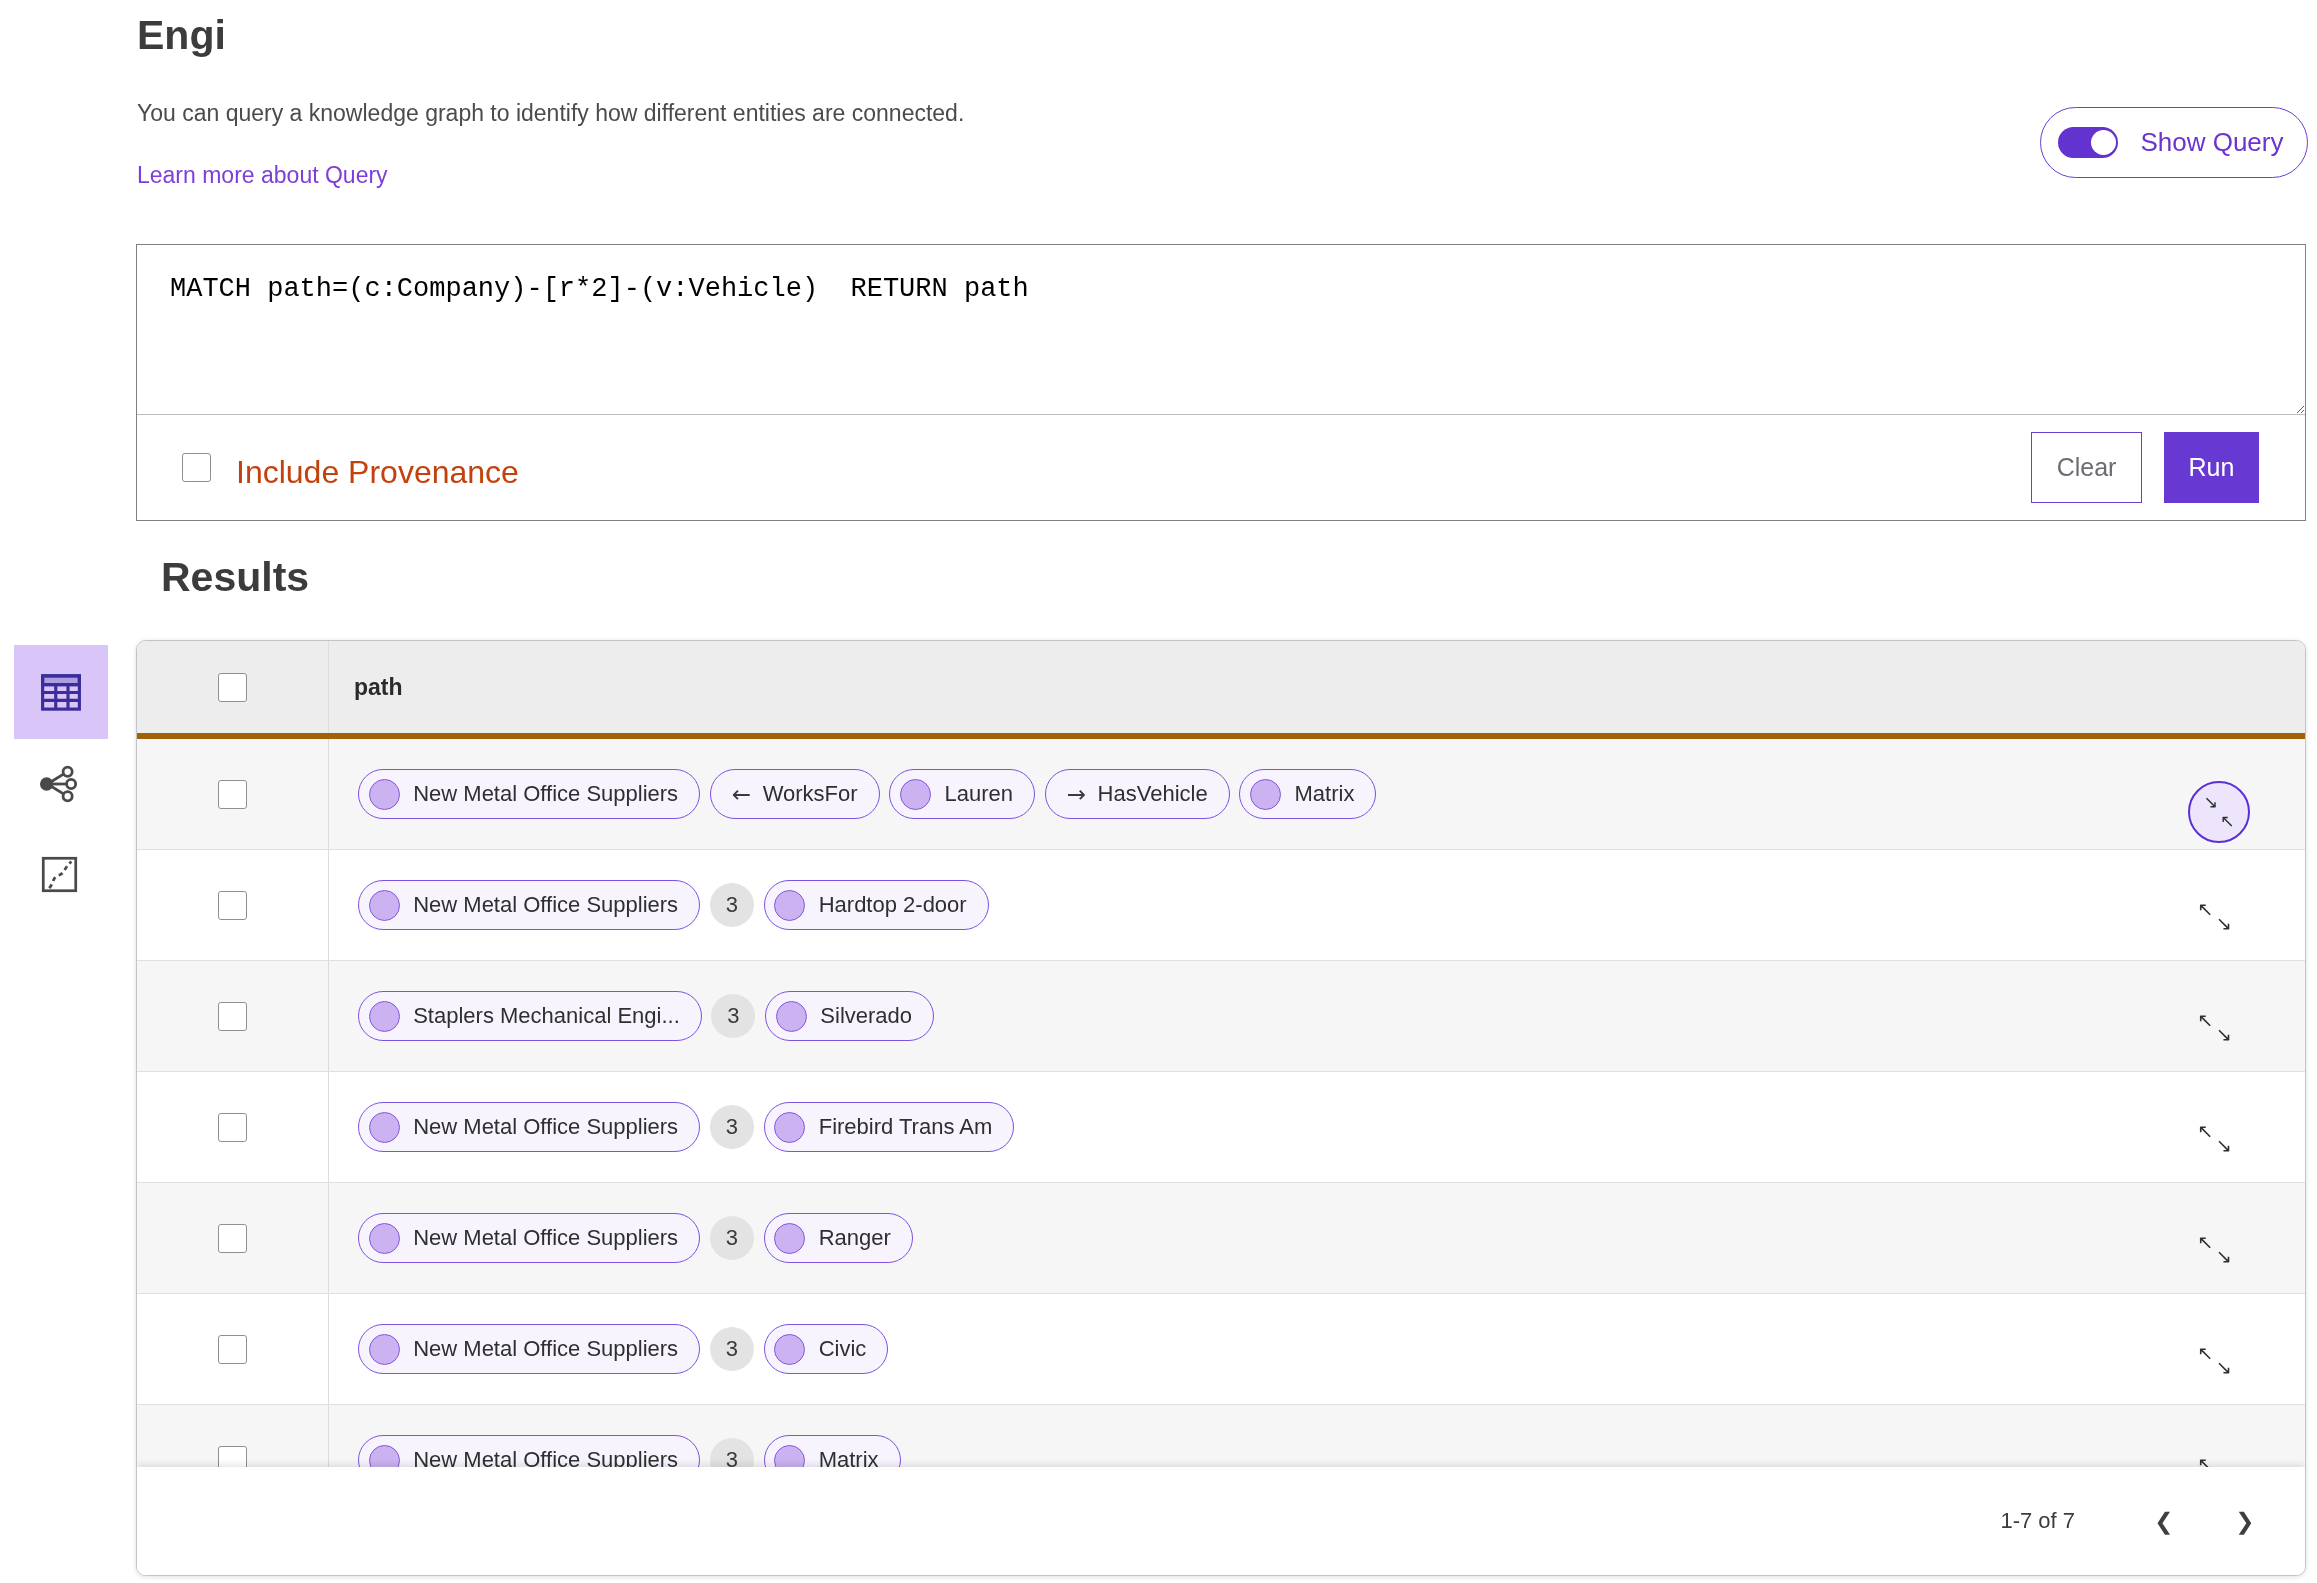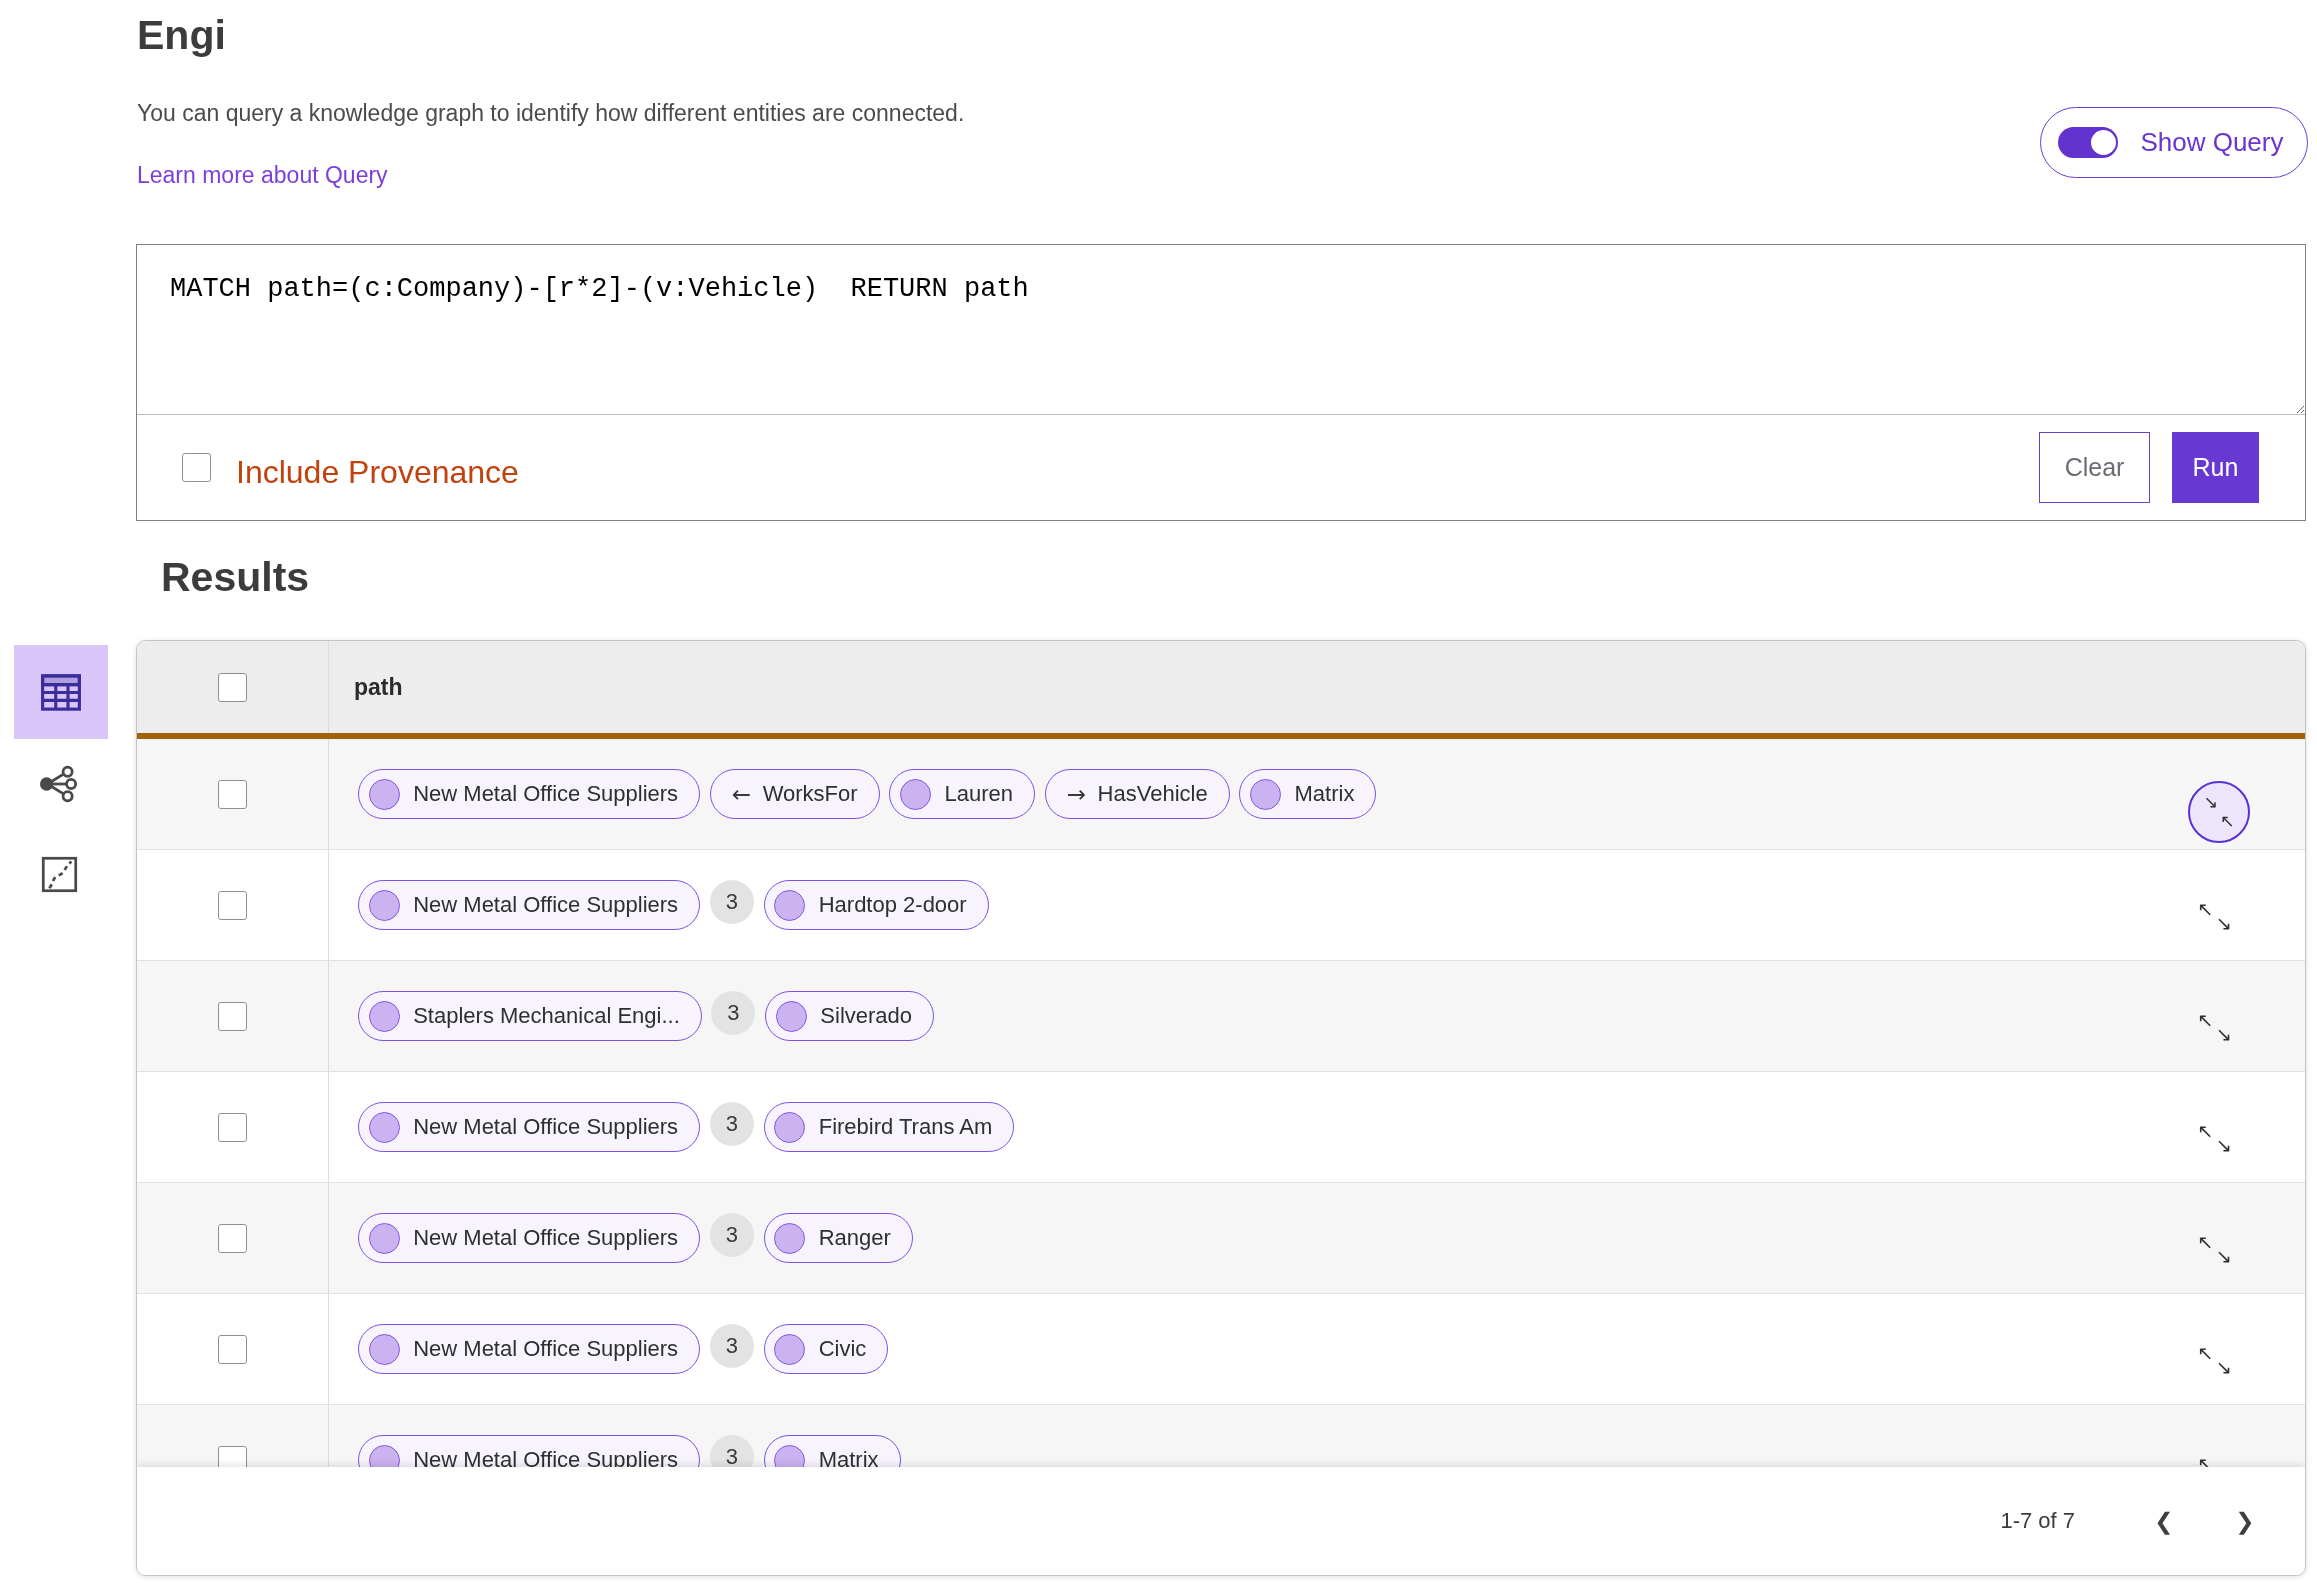--- a/index.html
+++ b/index.html
@@ -37,21 +37,21 @@
   .query-footer { position:absolute; left:0; right:0; bottom:0; height:105px; display:flex; align-items:center; }
   .checkbox {
     display:inline-block; width:29px; height:29px; border:1.9px solid #8f8f8f;
     border-radius:2.9px; background:#fff; cursor:pointer; flex:0 0 auto;
   }
   .prov-check { margin-left:45px; }
   .prov-label { margin-left:25px; font-size:32px; color:#c2410c;margin-top:9px; }
   .btns { margin-left:auto; display:flex; gap:22px; padding-right:46px; }
   .btn { height:71px; display:flex; align-items:center; justify-content:center; font-size:25px; cursor:pointer; }
   .btn-clear { width:111px; border:1.9px solid #6b3fd0; background:#fff; color:#6b6b74; }
-  .btn-run   { width:87px;  border:none; background:#6839d2; color:#ffffff; }
+  .btn-run   { width:95px;  border:none; background:#6839d2; color:#ffffff; }
 
   
   .results-title { position:absolute; left:137px; top:554px; font-size:41px; font-weight:700; color:#3c3c3c;margin-left:24px; }
 
   
   .rail-item { position:absolute; display:flex; align-items:center; justify-content:center; cursor:pointer; }
   .rail-table { left:13.5px; top:645px; width:94px; height:94px; background:#d9c5f8; }
   .rail-graph { left:37px; top:763px; width:42px; height:42px; }
   .rail-map   { left:39px; top:854px; width:41px; height:41px; }
 
@@ -61,21 +61,21 @@
     border:1px solid #c4c4c4; border-radius:9.7px; overflow:hidden; background:#fff;
     box-shadow:0 1px 4.8px rgba(0,0,0,0.13);
   }
   .thead { height:98px; background:#ededed; border-bottom:6px solid #a16207; display:flex; align-items:center; }
   .check-cell { width:192px; align-self:stretch; display:flex; align-items:center; justify-content:center;
                 border-right:1px solid #dcdcdc; flex:0 0 auto; }
   .col-path { padding-left:25px; font-size:23px; font-weight:700; color:#2b2b2b; }
 
   .trow { height:111px; display:flex; align-items:center; border-bottom:1px solid #e0e0e0; position:relative; background:#fff; }
   .trow.alt { background:#f6f6f6; }
-  .path-cell { display:flex; gap:9.7px; padding-left:29px; flex:1 1 auto; min-width:0; }
+  .path-cell { display:flex; align-items:center; gap:9.7px; padding-left:29px; flex:1 1 auto; min-width:0; }
 
   .pill {
     display:inline-flex; align-items:center; height:50px; border:1.9px solid #7e52e0;
     border-radius:27px; background:#f7f4fe; padding:0 21px 0 9.7px; gap:13.5px;
     font-size:22px; color:#2f2f2f; white-space:nowrap; cursor:pointer; flex:0 0 auto;
   }
   .pill.edge { padding:0 21px; gap:11.6px; }
   .node-circle { width:31px; height:31px; border-radius:50%; background:#cbb2f0; border:1.9px solid #8657e0; flex:0 0 auto; }
   .arrow { font-family:"DejaVu Sans", sans-serif; font-size:23px; color:#3a3a3a; }
   .count-badge {

